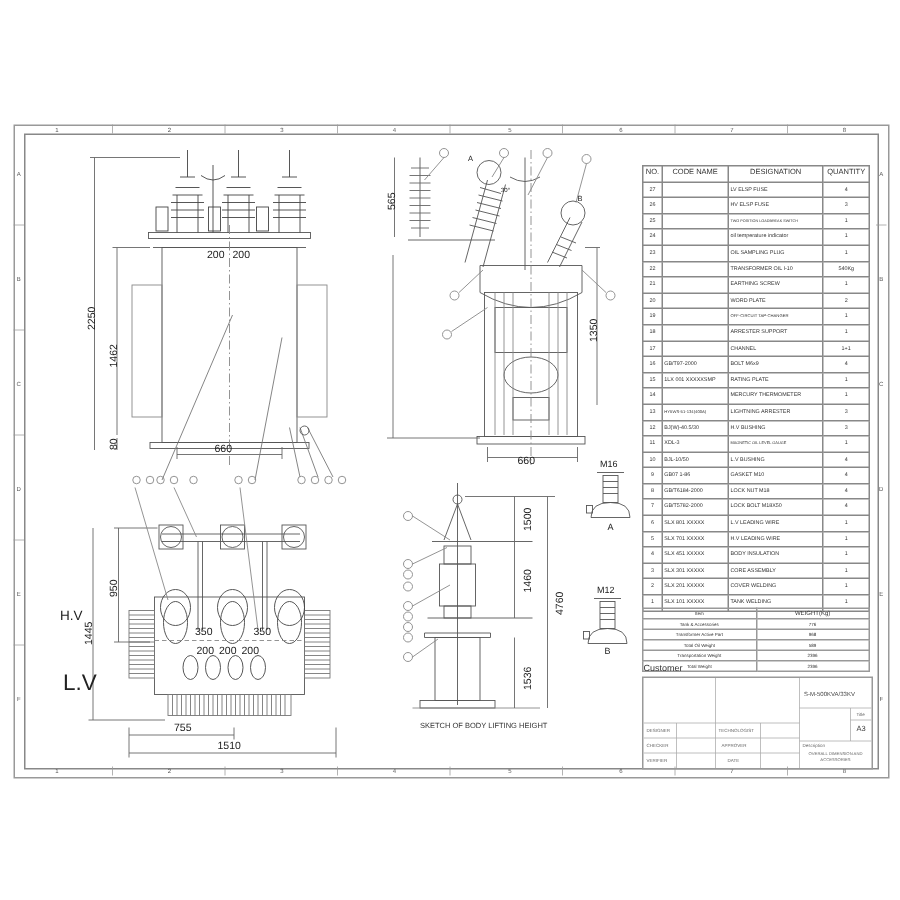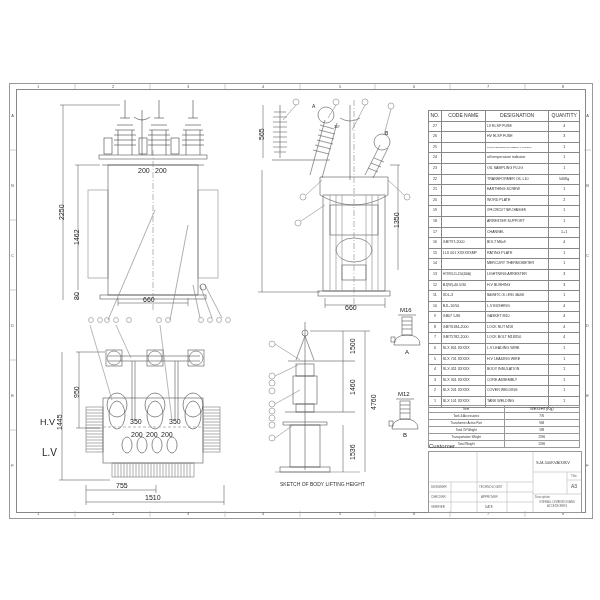--- a/index.html
+++ b/index.html
@@ -336,22 +336,22 @@
 <div class="dim" style="left:138px;top:167px">200</div>
 <div class="dim" style="left:155px;top:167px">200</div>
 
 <div class="dimv" style="left:258px;top:140px">565</div>
 <div class="dimv" style="left:393px;top:228px">1350</div>
 <div class="dim" style="left:345px;top:304px">660</div>
 <div class="dim" style="left:334px;top:124px;font-size:4px">30°</div>
 <div class="dim" style="left:312px;top:103px;font-size:5px">A</div>
 <div class="dim" style="left:385px;top:130px;font-size:5px">B</div>
 
-<div class="dim" style="left:40px;top:417px;font-size:9px">H.V</div>
-<div class="dim" style="left:42px;top:447px;font-size:10px">L.V</div>
+<div class="dim" style="left:40px;top:405px;font-size:9px">H.V</div>
+<div class="dim" style="left:42px;top:447px;font-size:15px">L.V</div>
 <div class="dimv" style="left:73px;top:398px">950</div>
 <div class="dimv" style="left:56px;top:430px">1445</div>
 <div class="dim" style="left:130px;top:418px">350</div>
 <div class="dim" style="left:169px;top:418px">350</div>
 <div class="dim" style="left:131px;top:431px">200</div>
 <div class="dim" style="left:146px;top:431px">200</div>
 <div class="dim" style="left:161px;top:431px">200</div>
 <div class="dim" style="left:116px;top:482px">755</div>
 <div class="dim" style="left:145px;top:494px">1510</div>
 

